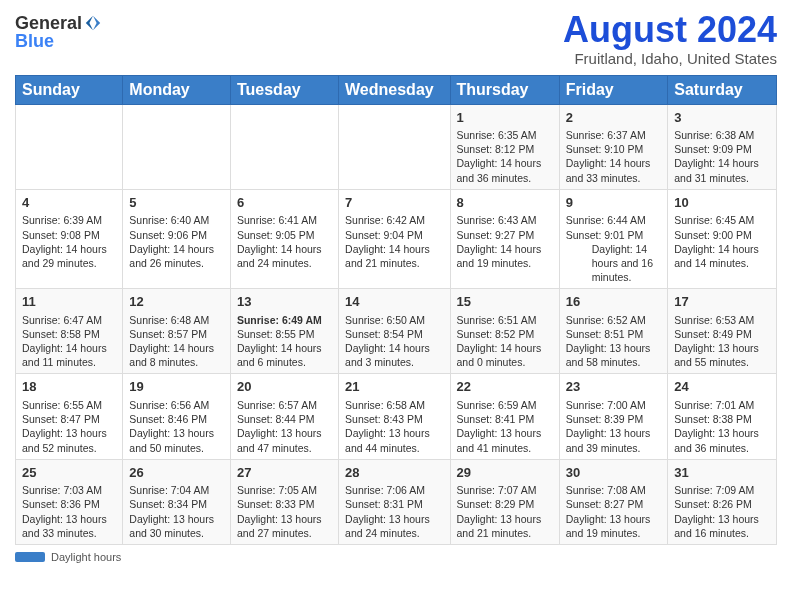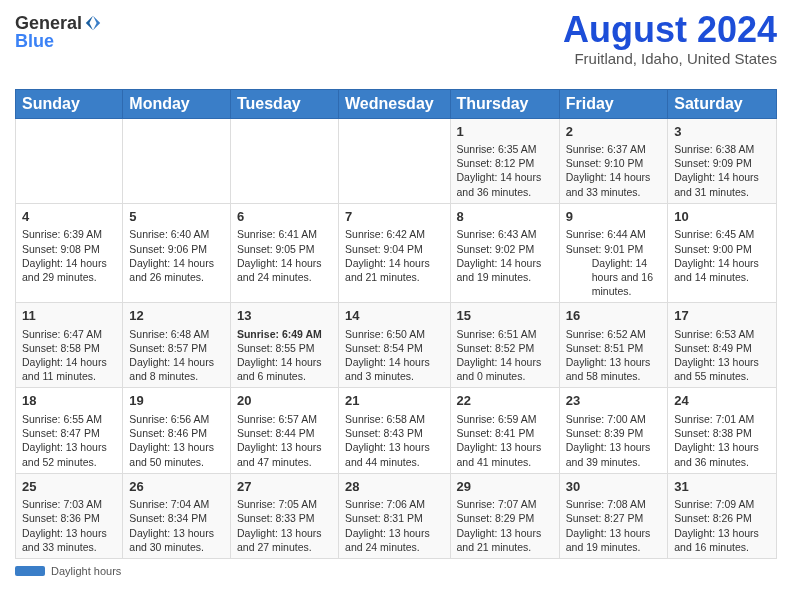--- a/index.html
+++ b/index.html
@@ -7,21 +7,21 @@
       font-family: Arial, sans-serif;
       background: #fff;
       width: 792px;
       min-height: 612px;
       padding: 10px 15px 15px 15px;
     }
     .header-area {
       display: flex;
       justify-content: space-between;
       align-items: flex-start;
-      margin-bottom: 22px;
+      margin-bottom: 8px;
     }
     .logo {
       display: flex;
       flex-direction: column;
       align-items: flex-start;
       margin-top: 4px;
     }
     .logo-general {
       font-size: 18px;
       font-weight: bold;
@@ -192,21 +192,21 @@
         </td>
         <td>
           <span class="day-number">7</span>
           <span style="display: block;">Sunrise: 6:42 AM</span>
           <span style="display: block;">Sunset: 9:04 PM</span>
           <span style="display: block;">Daylight: 14 hours and 21 minutes.</span>
         </td>
         <td>
           <span class="day-number">8</span>
           <span style="display: block;">Sunrise: 6:43 AM</span>
-          <span style="display: block;">Sunset: 9:02 PM</span>
+          <span style="display: block;">Sunset: 9:27 PM</span>
           <span style="display: block;">Daylight: 14 hours and 19 minutes.</span>
         </td>
         <td>
           <span class="day-number">9</span>
           <span style="display: block;">Sunrise: 6:44 AM</span>
           <span style="display: block;">Sunset: 9:01 PM</span>
           <span style="display: block; margin-left: 26px;">Daylight: 14 hours and 16 minutes.</span>
         </td>
         <td>
           <span class="day-number">10</span>

